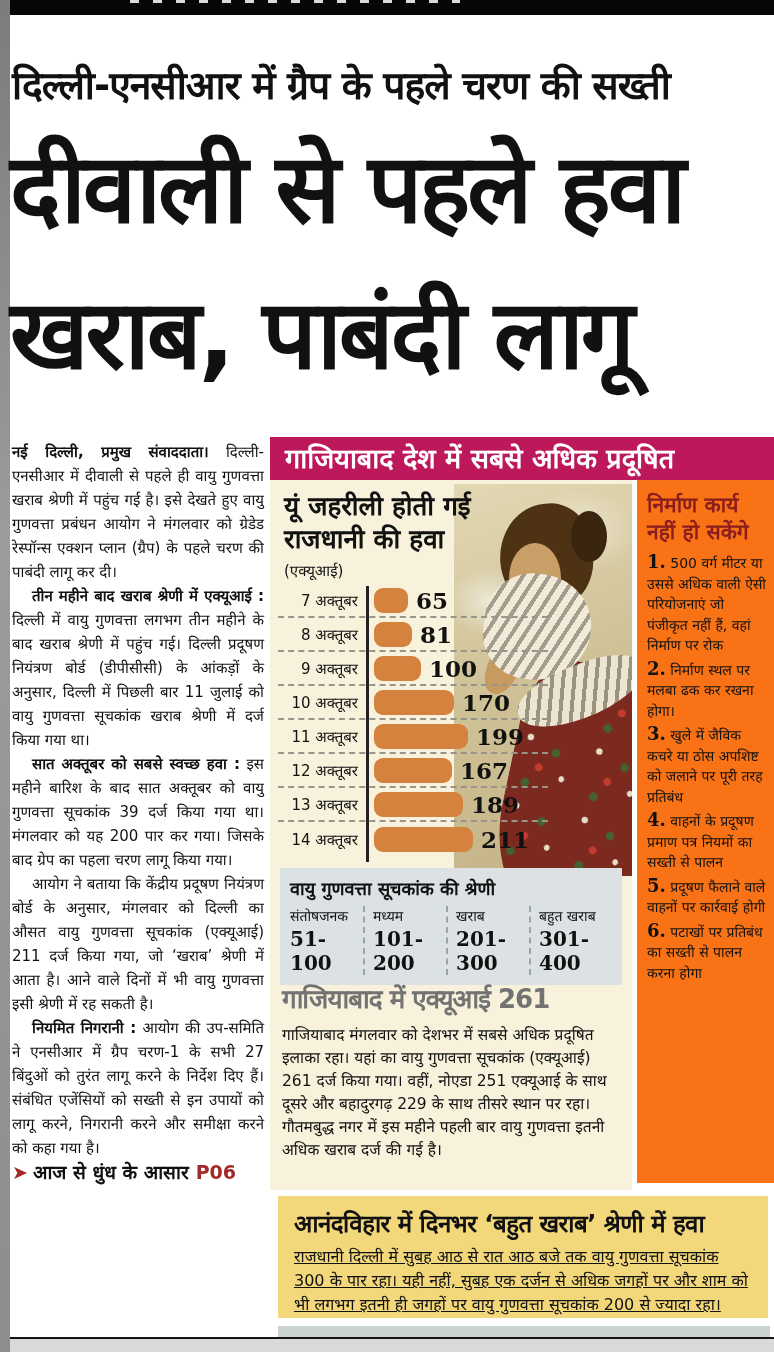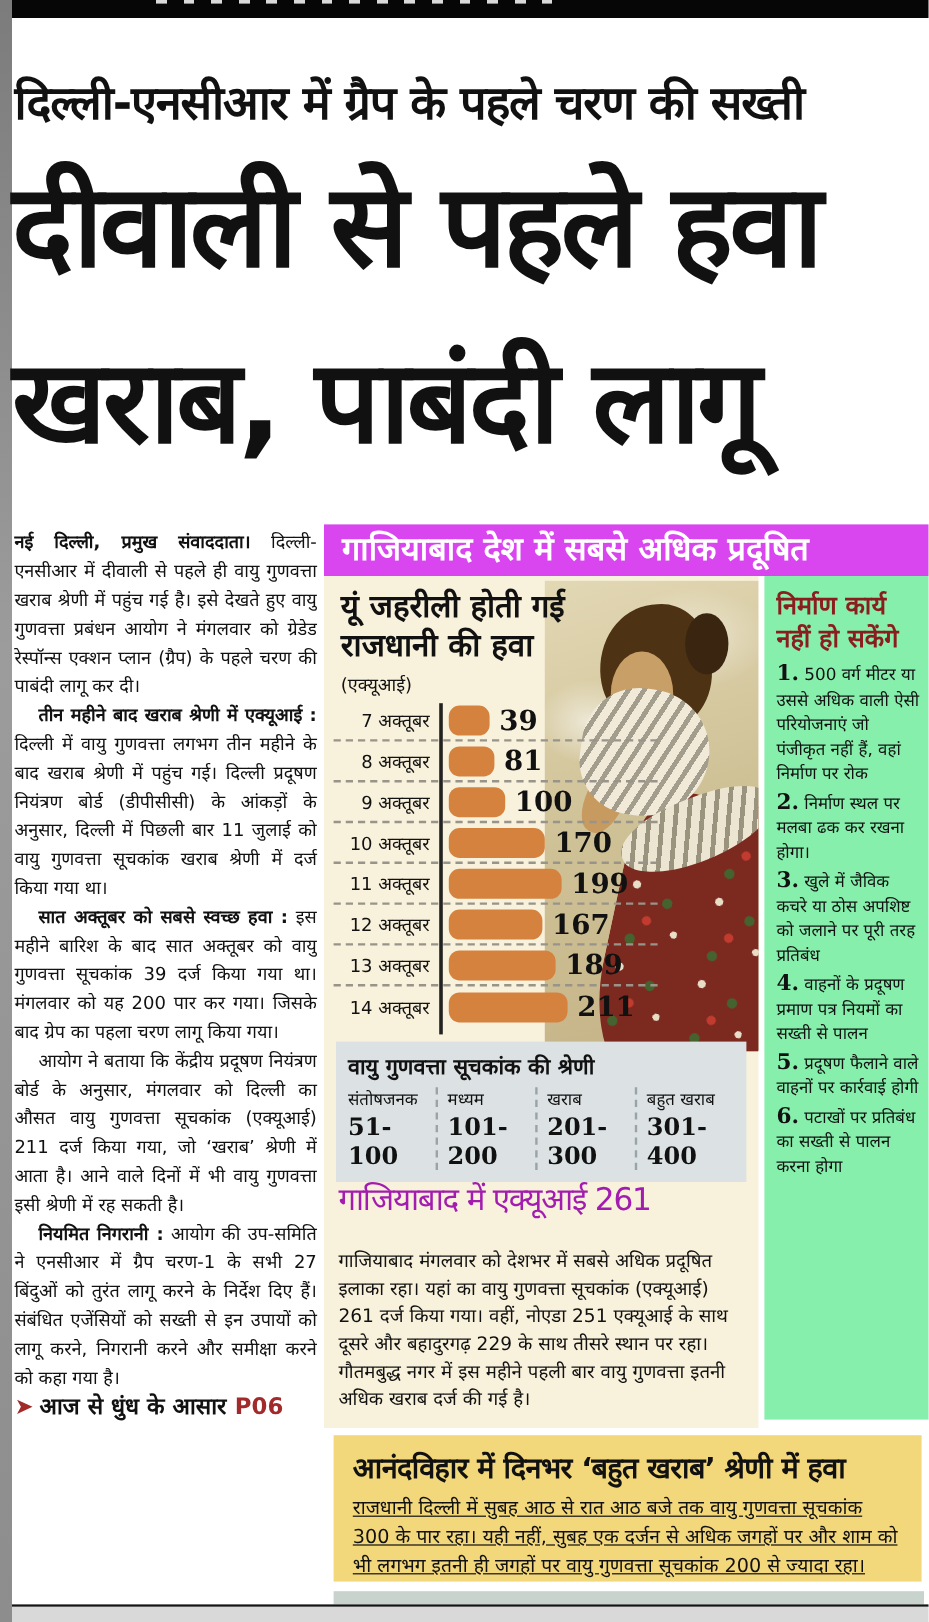--- a/index.html
+++ b/index.html
@@ -25,21 +25,21 @@
   .article{position:absolute;left:12px;top:440px;width:252px;font-size:15px;line-height:24px;
            text-align:justify;}
   .article p{margin:0;}
   .article p.indent{text-indent:20px;}
   .article b.lead{font-weight:800;}
   .pointer{margin-top:6px;font-size:19px;font-weight:800;text-align:left;text-indent:0;}
   .pointer-arrow{color:#a32a2a;margin-right:5px;font-weight:900;}
   .pointer-page{color:#a32a2a;margin-left:7px;font-weight:900;}
 
   
-  .ib-header{position:absolute;left:270px;top:437px;width:504px;height:43px;background:#d946ef;
+  .ib-header{position:absolute;left:270px;top:437px;width:504px;height:43px;background:#be185d;
              color:#fff;font-size:27px;font-weight:900;line-height:43px;padding-left:15px;
              box-sizing:border-box;white-space:nowrap;overflow:hidden;}
   .chart-panel{position:absolute;left:270px;top:480px;width:362px;height:710px;background:#f8f1db;}
   .chart-title{position:absolute;left:14px;top:10px;font-size:26px;font-weight:900;line-height:33px;z-index:3;}
   .chart-unit{position:absolute;left:14px;top:80px;font-size:15px;z-index:3;}
   .chart-axis{position:absolute;left:96px;top:106px;width:3px;height:276px;background:#222;z-index:3;}
   .chart-rows{position:absolute;left:8px;top:104px;z-index:3;}
   .chart-row{display:flex;align-items:center;height:34px;width:270px;border-bottom:2px dashed #98948a;box-sizing:border-box;}
   .chart-row:last-child{border-bottom:none;}
   .chart-label{width:80px;text-align:right;padding-right:12px;font-size:15px;flex:0 0 auto;}
@@ -80,26 +80,26 @@
            padding:8px 10px 10px;box-sizing:border-box;z-index:3;}
   .aqi-title{font-size:18px;font-weight:800;}
   .aqi-cols{display:flex;margin-top:6px;}
   .aqi-col{flex:1;padding-left:8px;border-left:2px dashed #9aa4a8;}
   .aqi-col:first-child{border-left:none;padding-left:0;}
   .aqi-col-label{font-size:14px;}
   .aqi-col-range{font-size:20px;font-weight:700;font-family:"DejaVu Serif",serif;margin-top:2px;}
 
   
   .ghz{position:absolute;left:12px;top:500px;width:340px;z-index:3;}
-  .ghz-heading{color:#a21caf;font-size:26px;font-weight:400;letter-spacing:-1px;}
-  .ghz-text{margin-top:24px;font-size:15.5px;line-height:23px;}
+  .ghz-heading{color:#737373;font-size:26px;font-weight:700;letter-spacing:-1px;}
+  .ghz-text{margin-top:8px;font-size:15.5px;line-height:23px;}
 
   
   .construction-panel{position:absolute;left:637px;top:480px;width:137px;height:703px;
-            background:#86efac;padding:12px 8px 0 10px;box-sizing:border-box;overflow:hidden;}
+            background:#f97316;padding:12px 8px 0 10px;box-sizing:border-box;overflow:hidden;}
   .c-heading{color:#8a1d1d;font-size:21px;font-weight:900;line-height:27px;}
   .c-items{margin-top:6px;}
   .c-item{font-size:14px;line-height:20.5px;margin-top:3px;}
   .c-num{font-family:"DejaVu Serif",serif;font-size:18px;font-weight:700;}
 
   
   .anand{position:absolute;left:278px;top:1196px;width:490px;height:122px;background:#f3d77b;
          padding:10px 16px;box-sizing:border-box;overflow:hidden;}
   .anand-heading{font-size:24px;font-weight:900;letter-spacing:-0.5px;white-space:nowrap;}
   .anand-text{margin-top:6px;font-size:16px;line-height:24px;text-decoration:underline;}
@@ -143,21 +143,21 @@
     <div class="chart-title">
       <div>यूं जहरीली होती गई</div>
       <div>राजधानी की हवा</div>
     </div>
     <div class="chart-unit">(एक्यूआई)</div>
     <div class="chart-axis"></div>
     <div class="chart-rows" id="chart-rows">
         <div class="chart-row">
           <span class="chart-label">7 अक्तूबर</span>
           <span class="chart-bar" style="width: 34px; background: rgb(213, 130, 62);"></span>
-          <span class="chart-value">39</span>
+          <span class="chart-value">65</span>
         </div>
         <div class="chart-row">
           <span class="chart-label">8 अक्तूबर</span>
           <span class="chart-bar" style="width: 38px; background: rgb(213, 130, 62);"></span>
           <span class="chart-value">81</span>
         </div>
         <div class="chart-row">
           <span class="chart-label">9 अक्तूबर</span>
           <span class="chart-bar" style="width: 47px; background: rgb(213, 130, 62);"></span>
           <span class="chart-value">100</span>

